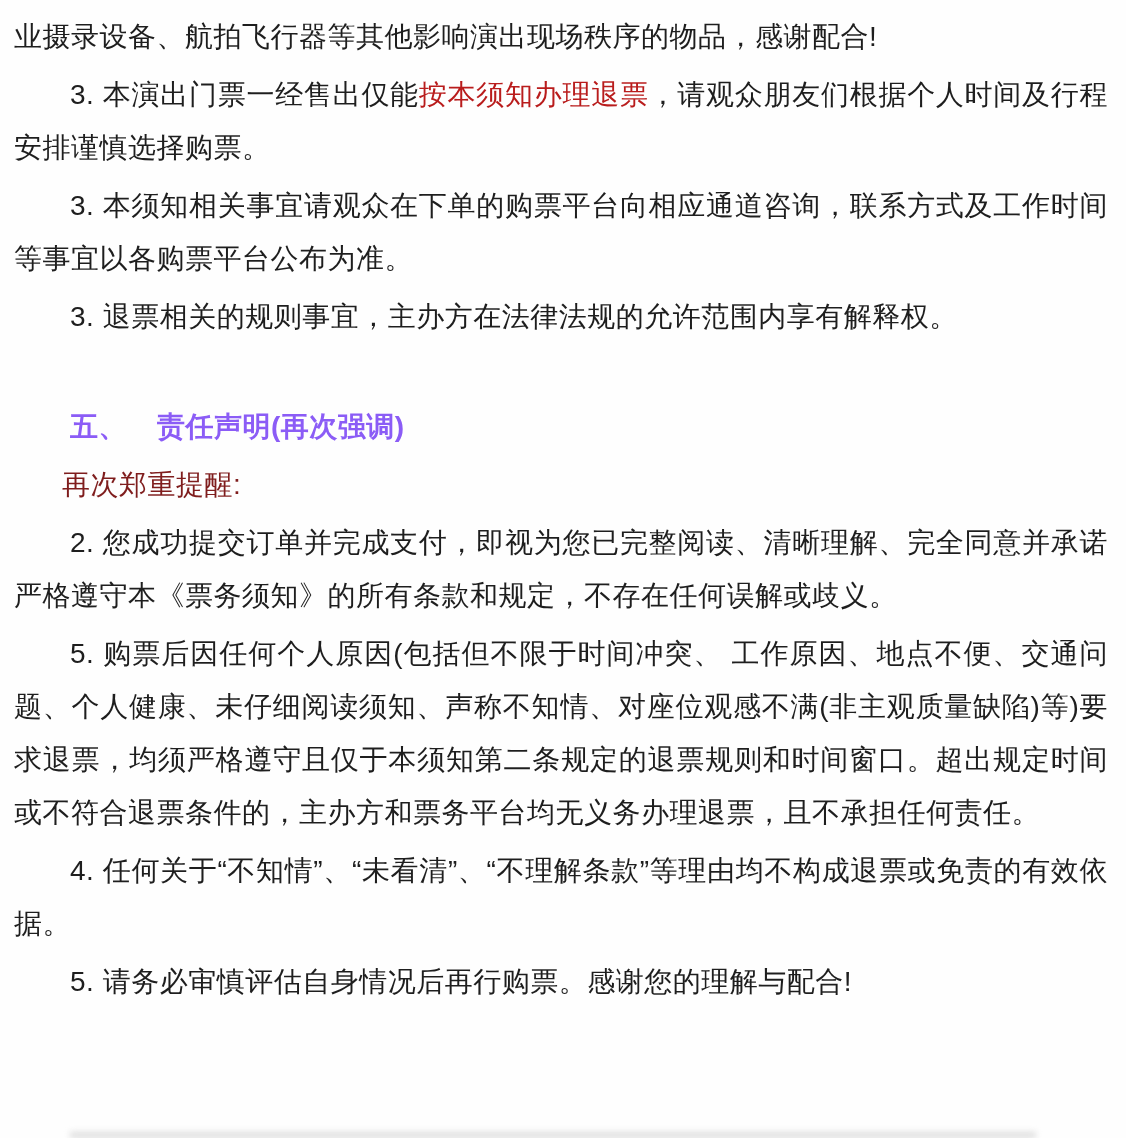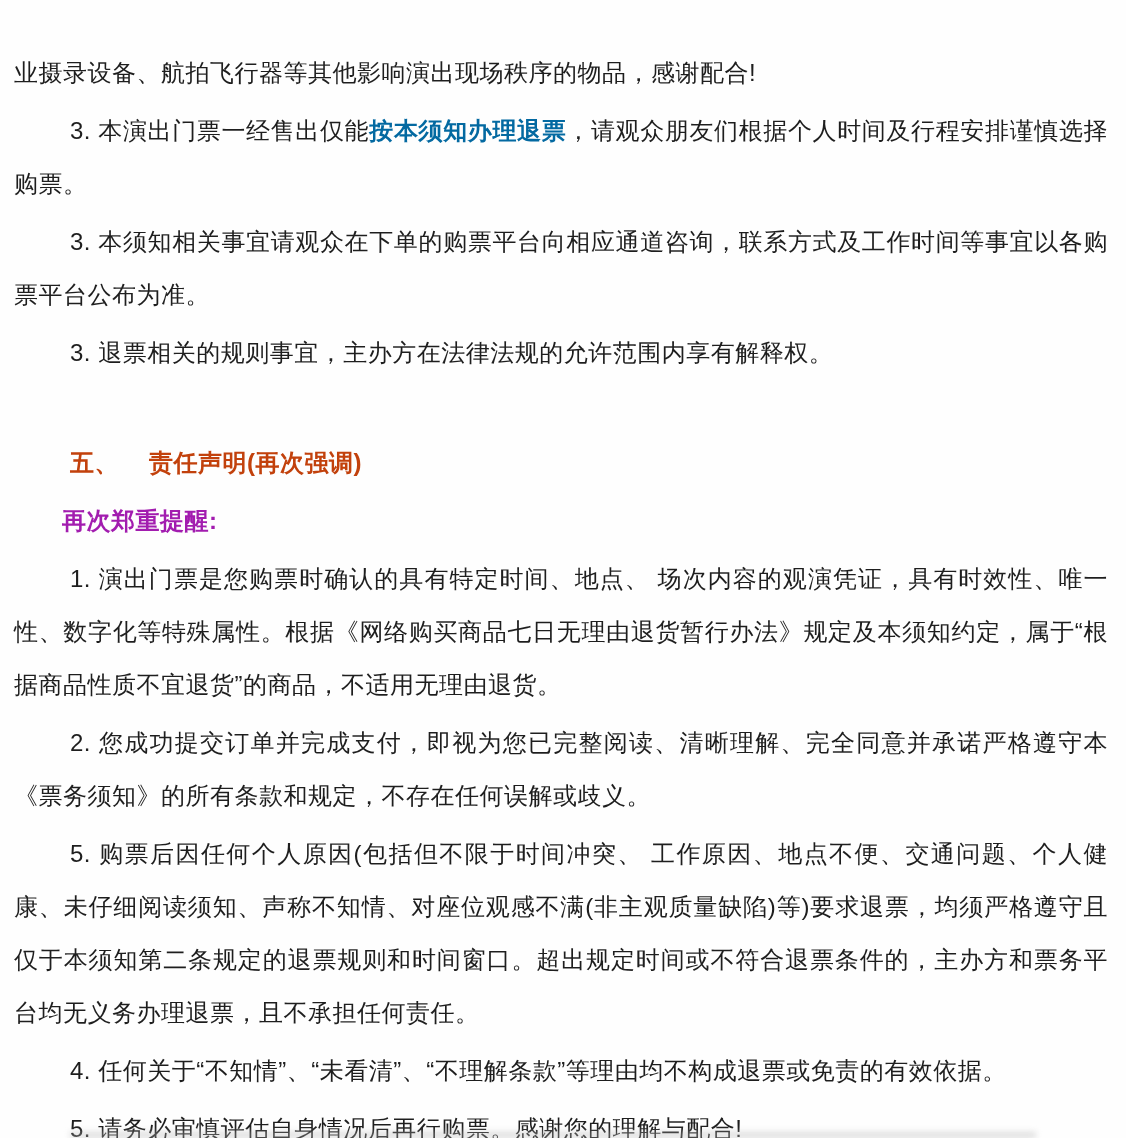--- a/index.html
+++ b/index.html
@@ -9,36 +9,35 @@
     overflow:hidden;
     position:relative;
     font-family:"Liberation Sans","DejaVu Sans",sans-serif;
   }
   .doc{
     position:absolute;
     left:0;top:0;right:0;bottom:0;
     padding:10px 18px 0 14px;
     box-sizing:border-box;
     color:#1e1e1e;
-    font-size:24px;
+    font-size:28px;
     line-height:53px;
     text-align:justify;
     letter-spacing:0.5px;
-    margin-top:36px;
   }
   .doc p{margin:0 0 5px 0;}
   p.paragraph.indent{text-indent:56px;}
-  .em-red{color:#0369a1;font-weight:bold;}
+  .em-red{color:#b91c1c;font-weight:normal;}
   p.heading{
-    color:#c2410c;font-weight:bold;
+    color:#8b5cf6;font-weight:bold;
     text-indent:56px;margin:0 0 5px 0;
   }
   p.heading .heading-numeral{margin-right:30px;}
   p.subheading{
-    color:#a21caf;font-weight:bold;
+    color:#7f1d1d;font-weight:normal;
     text-indent:48px;margin:0 0 5px 0;
   }
   .spacer{height:52px;}
   .smear{
     position:absolute;
     left:70px;right:90px;bottom:0;
     height:6px;
     background:#b9b9b9;
     filter:blur(3px);
     opacity:0.5;
@@ -49,21 +48,20 @@
 
 <div class="doc">
   <div>
       <p class="paragraph"><span>业摄录设备、航拍飞行器等其他影响演出现场秩序的物品，感谢配合!</span></p>
       <p class="paragraph indent"><span>3.  本演出门票一经售出仅能</span><span class="em-red">按本须知办理退票</span><span>，请观众朋友们根据个人时间及行程安排谨慎选择购票。</span></p>
       <p class="paragraph indent"><span>3.  本须知相关事宜请观众在下单的购票平台向相应通道咨询，联系方式及工作时间等事宜以各购票平台公布为准。</span></p>
       <p class="paragraph indent"><span>3.  退票相关的规则事宜，主办方在法律法规的允许范围内享有解释权。</span></p>
       <div class="spacer"></div>
       <p class="heading"><span class="heading-numeral">五、</span><span>责任声明(再次强调)</span></p>
       <p class="subheading"><span>再次郑重提醒:</span></p>
-      <p class="paragraph indent"><span>1. 演出门票是您购票时确认的具有特定时间、地点、 场次内容的观演凭证，具有时效性、唯一性、数字化等特殊属性。根据《网络购买商品七日无理由退货暂行办法》规定及本须知约定，属于“根据商品性质不宜退货”的商品，不适用无理由退货。</span></p>
       <p class="paragraph indent"><span>2. 您成功提交订单并完成支付，即视为您已完整阅读、清晰理解、完全同意并承诺严格遵守本《票务须知》的所有条款和规定，不存在任何误解或歧义。</span></p>
       <p class="paragraph indent"><span>5. 购票后因任何个人原因(包括但不限于时间冲突、 工作原因、地点不便、交通问题、个人健康、未仔细阅读须知、声称不知情、对座位观感不满(非主观质量缺陷)等)要求退票，均须严格遵守且仅于本须知第二条规定的退票规则和时间窗口。超出规定时间或不符合退票条件的，主办方和票务平台均无义务办理退票，且不承担任何责任。</span></p>
       <p class="paragraph indent"><span>4. 任何关于“不知情”、“未看清”、“不理解条款”等理由均不构成退票或免责的有效依据。</span></p>
       <p class="paragraph indent"><span>5. 请务必审慎评估自身情况后再行购票。感谢您的理解与配合!</span></p>
     </div>
 </div>
 
 <div class="smear"></div>
 
 </body></html>

